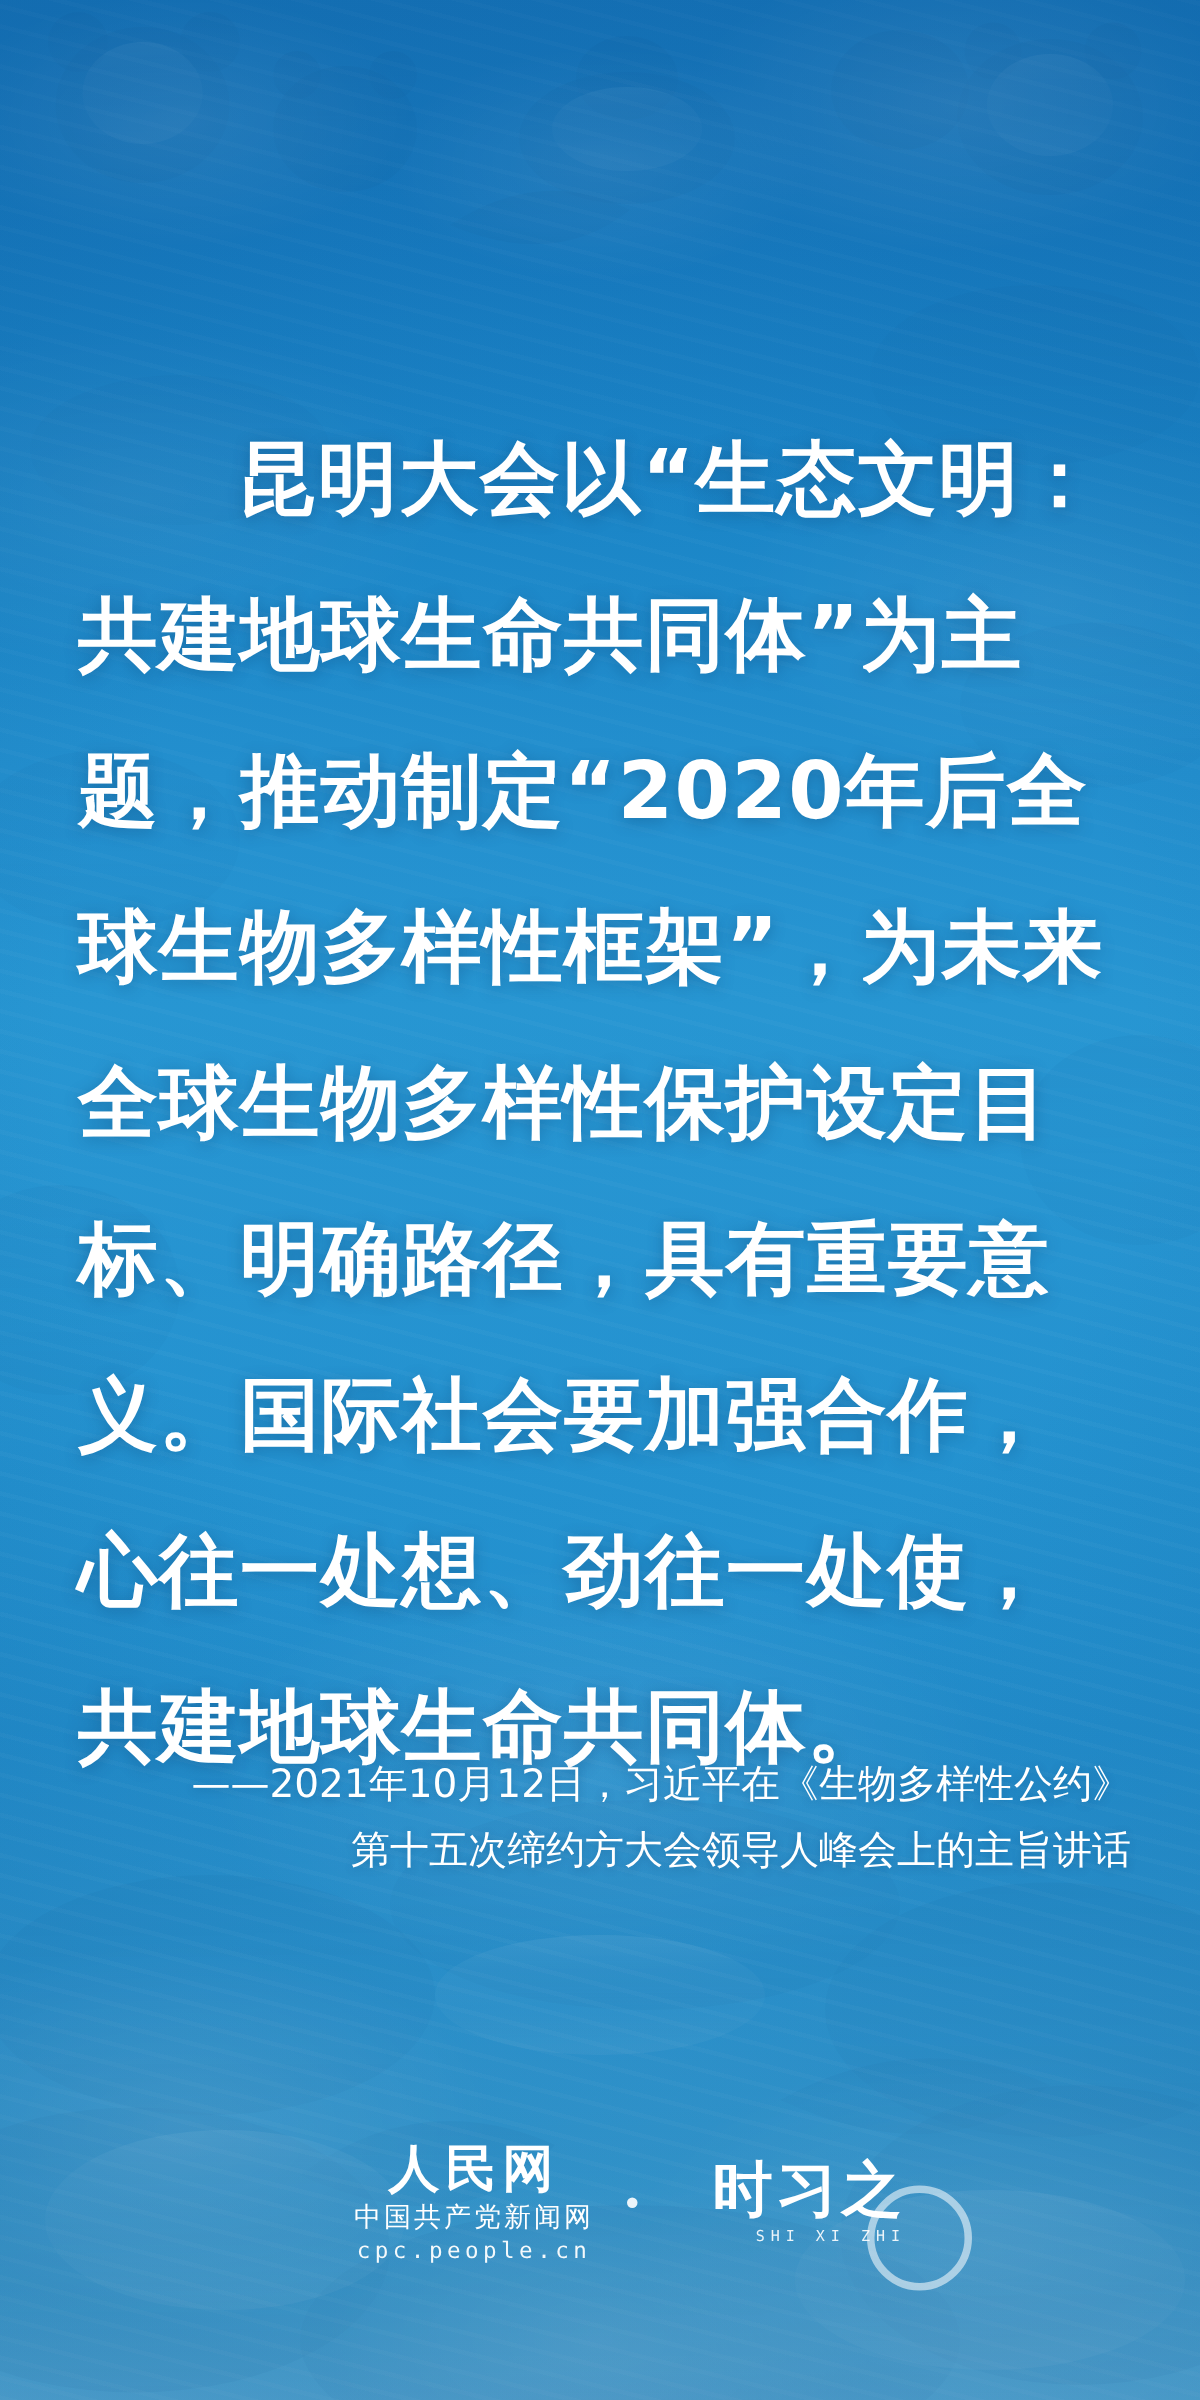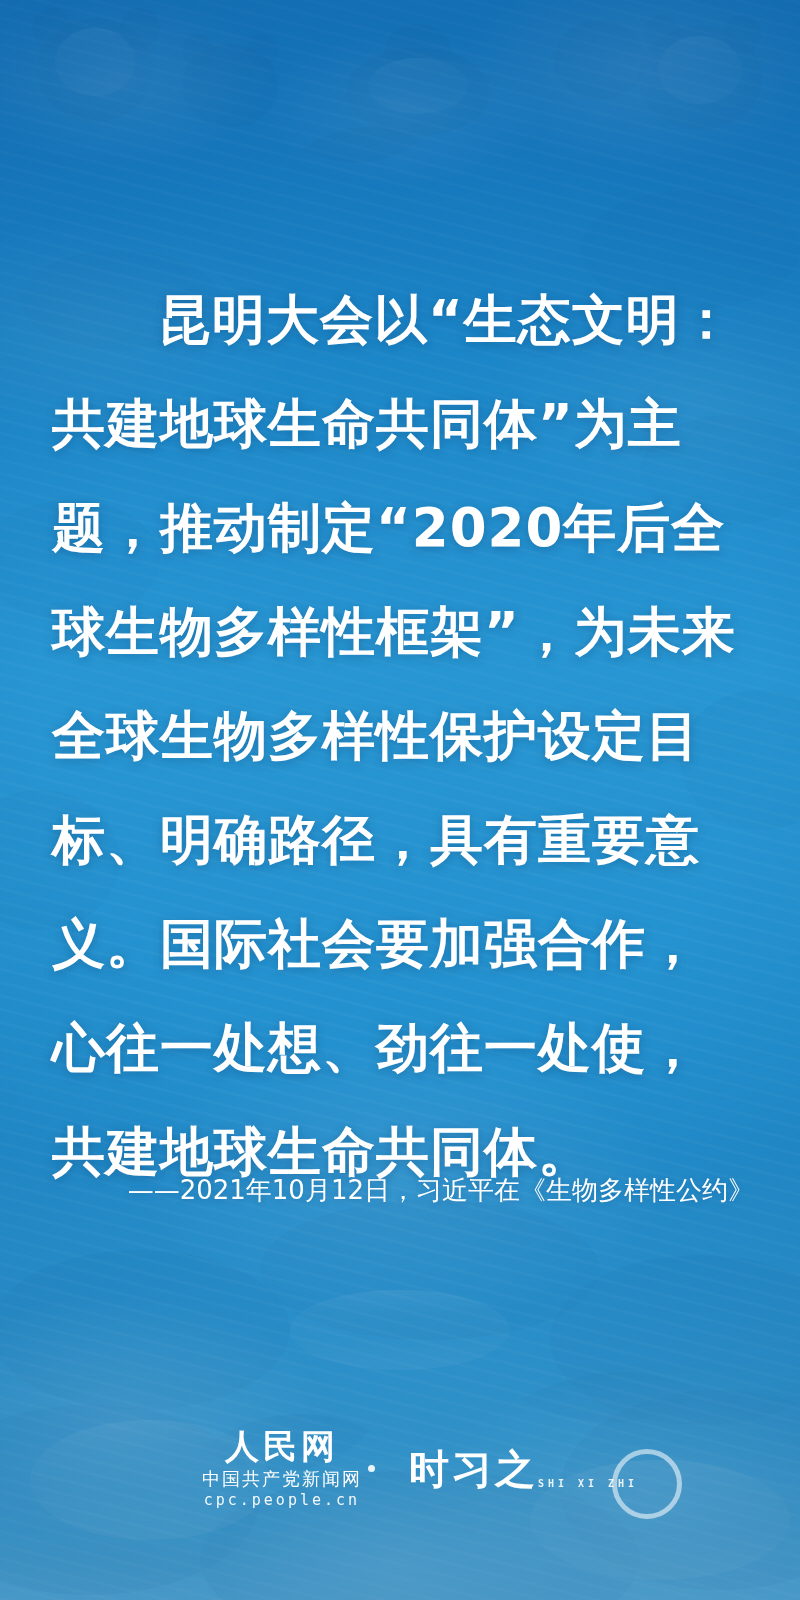--- a/index.html
+++ b/index.html
@@ -118,21 +118,21 @@
 
   
   .footer {
     position: absolute;
     left: 0;
     right: 0;
     bottom: 92px;
     display: flex;
     align-items: center;
     justify-content: center;
-    gap: 6px;
+    gap: 22px;
     padding-left: 40px;
   }
   .logo-people {
     display: flex;
     flex-direction: column;
     align-items: center;
     color: #ffffff;
     line-height: 1;
   }
   .logo-people .big {
@@ -157,40 +157,39 @@
   .divider-dot {
     width: 7px;
     height: 7px;
     border-radius: 50%;
     background: #ffffff;
     opacity: .9;
   }
   .logo-shixi {
     position: relative;
     display: flex;
-    flex-direction: row;
+    flex-direction: column;
     align-items: flex-start;
     color: #ffffff;
     line-height: 1;
     margin-left: 28px;
   }
   .logo-shixi .big {
     font-size: 40px;
     font-weight: 700;
     letter-spacing: 3px;
     font-family: "DejaVu Sans", "Liberation Sans", sans-serif;
   }
   .logo-shixi .pinyin {
     margin-top: 7px;
     font-size: 10px;
     letter-spacing: 4px;
     align-self: flex-end;
     font-family: "DejaVu Sans Mono", monospace;
     opacity: .9;
-    font-weight: bold;
   }
   .logo-ring {
     position: absolute;
     right: -44px;
     bottom: -30px;
     width: 60px;
     height: 60px;
     border: 5px solid rgba(255,255,255,0.55);
     border-radius: 50%;
   }
@@ -268,20 +267,21 @@
   <div class="bg-stripes"></div>
   <div class="bg-blue-wash"></div>
   <div class="bg-vignette"></div>
 
   <div class="quote-wrap">
     <div class="quote">昆明大会以“生态文明：共建地球生命共同体”为主题，推动制定“2020年后全球生物多样性框架”，为未来全球生物多样性保护设定目标、明确路径，具有重要意义。国际社会要加强合作，心往一处想、劲往一处使，共建地球生命共同体。</div>
   </div>
 
   <div class="attribution">
     <span class="line1">——2021年10月12日，习近平在《生物多样性公约》</span>
+    <span class="line2">第十五次缔约方大会领导人峰会上的主旨讲话</span>
   </div>
 
   <div class="footer">
     <div class="logo-people">
       <span class="big">人民网</span>
       <span class="sub">中国共产党新闻网</span>
       <span class="url">cpc.people.cn</span>
     </div>
 
     <div class="divider-dot"></div>

